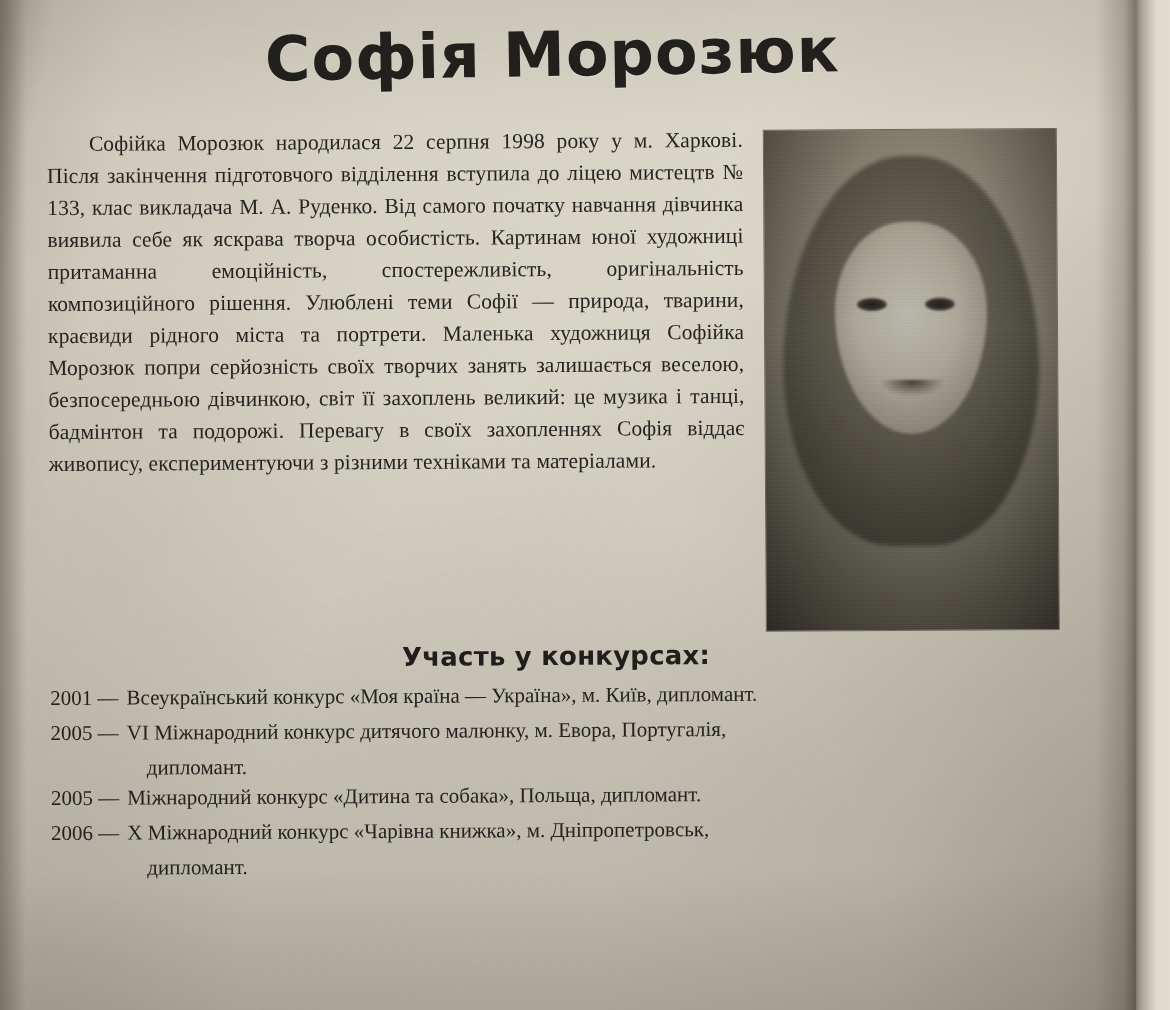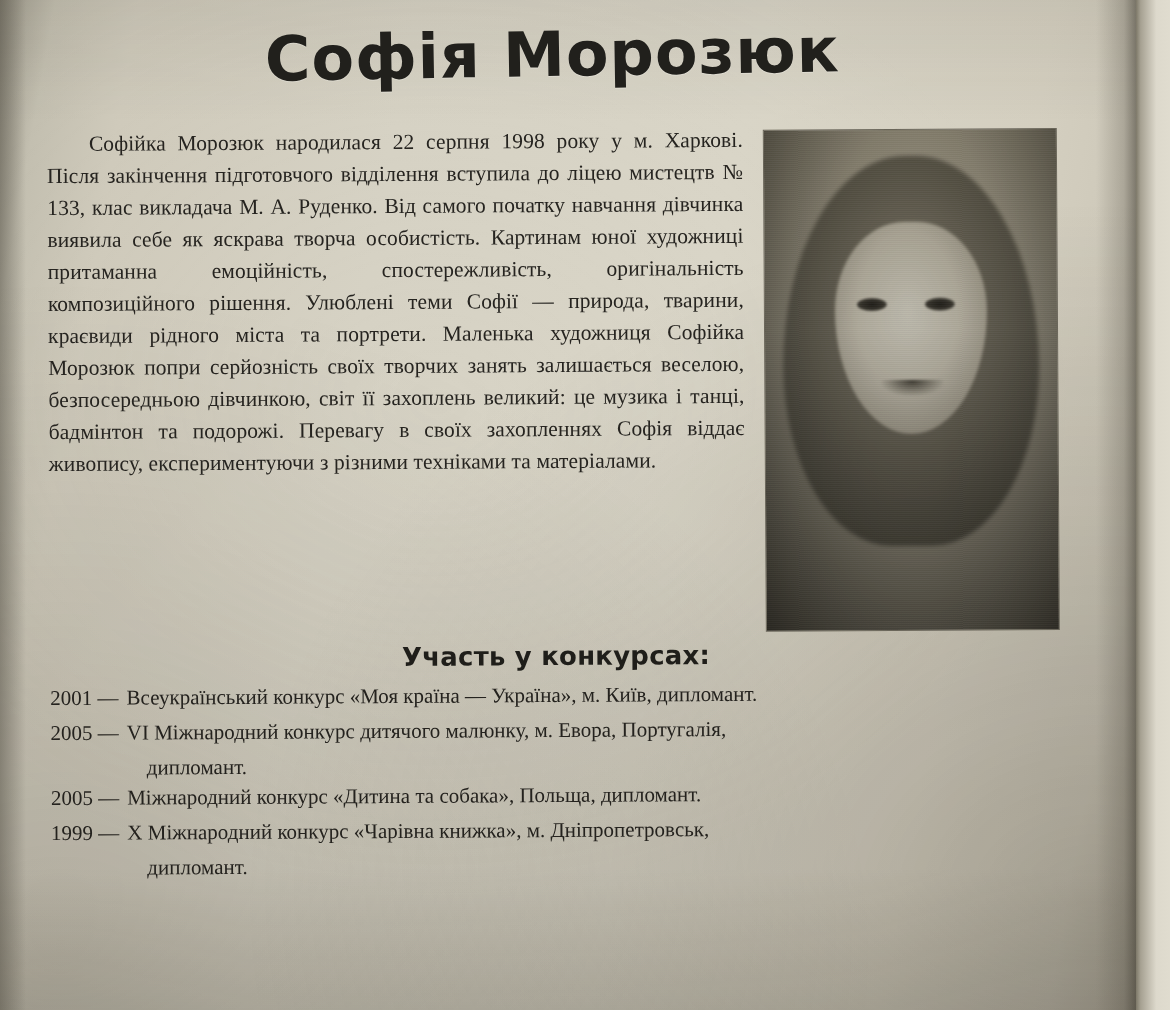--- a/index.html
+++ b/index.html
@@ -274,21 +274,21 @@
 
       <li>
         <div class="contest-item">
           <span class="contest-year">2005 —</span>
           <span class="contest-desc">Міжнародний конкурс «Дитина та собака», Польща, дипломант.</span>
         </div>
       </li>
 
       <li>
         <div class="contest-item">
-          <span class="contest-year">1999 —</span>
+          <span class="contest-year">2006 —</span>
           <span class="contest-desc">X Міжнародний конкурс «Чарівна книжка», м. Дніпропетровськ,</span>
         </div>
         <div class="contest-cont">дипломант.</div>
       </li>
 
     </ul>
   </div>
 
   <div class="gutter"></div>
 

